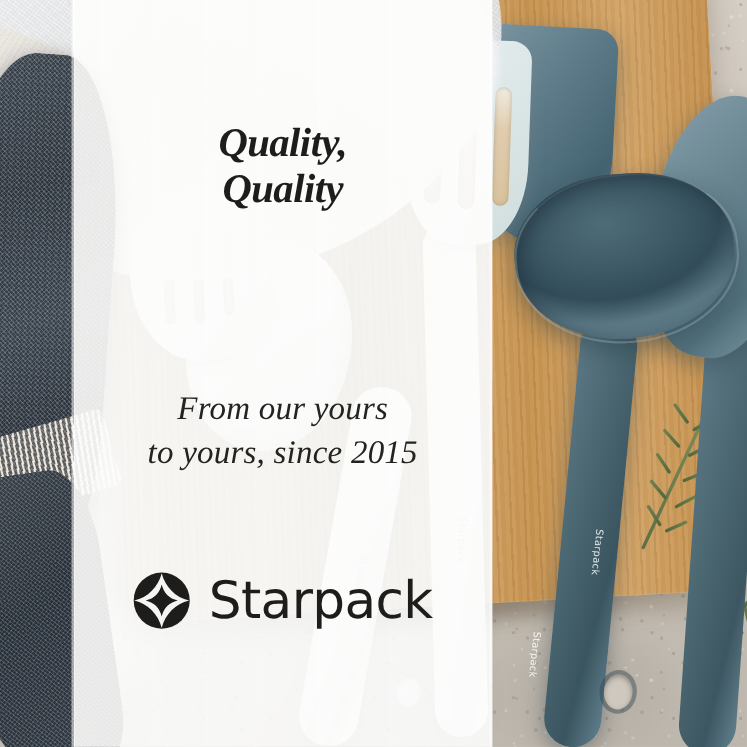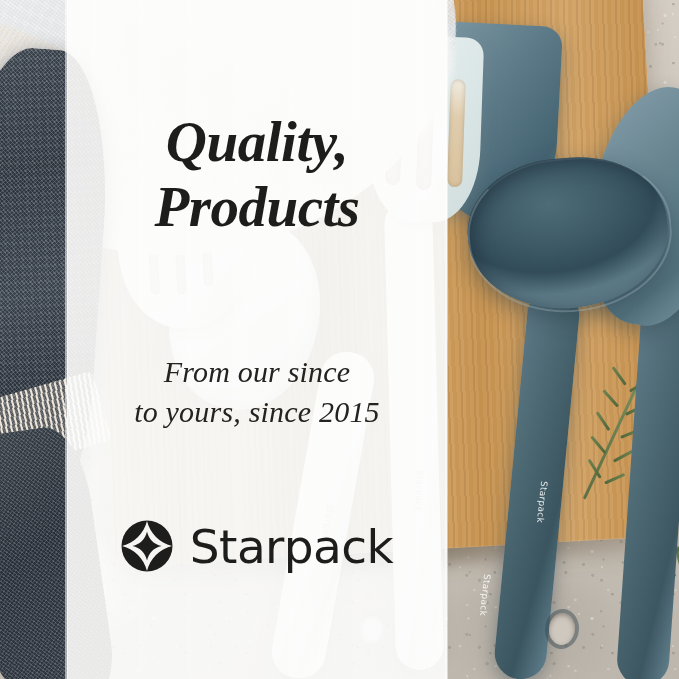--- a/index.html
+++ b/index.html
@@ -422,21 +422,21 @@
 
   .headline {
     position: absolute;
     left: 0;
     top: 110px;
     width: 380px;
     text-align: center;
     font-family: "Liberation Serif", "DejaVu Serif", serif;
     font-style: italic;
     font-weight: bold;
-    font-size: 57px;
+    font-size: 37px;
     line-height: 1.14;
     letter-spacing: -.5px;
     color: #1d1d1b;
   }
   .headline .ln { display: block; white-space: nowrap; }
 
   .subhead {
     position: absolute;
     left: 0;
     top: 352px;
@@ -566,25 +566,25 @@
   </div>
 
   <div class="overlay-panel"></div>
   <div class="overlay-edge-l"></div>
   <div class="overlay-edge-r"></div>
 
   <div class="content">
 
     <div class="headline">
       <span class="ln">Quality,</span>
-      <span class="ln">Products</span>
+      <span class="ln">Quality</span>
     </div>
 
     <div class="subhead">
-      <span class="ln">From our since</span>
+      <span class="ln">From our yours</span>
       <span class="ln">to yours, since 2015</span>
     </div>
 
     <div class="logo-lockup">
       <svg class="logo-mark" width="52" height="52" viewBox="0 0 100 100" aria-hidden="true">
         <defs>
           <mask id="starMask">
             <rect x="0" y="0" width="100" height="100" fill="#fff"></rect>
 
             <path d="M50 2 C56 26 74 44 98 50 C74 56 56 74 50 98 C44 74 26 56 2 50 C26 44 44 26 50 2 Z" fill="#000"></path>

